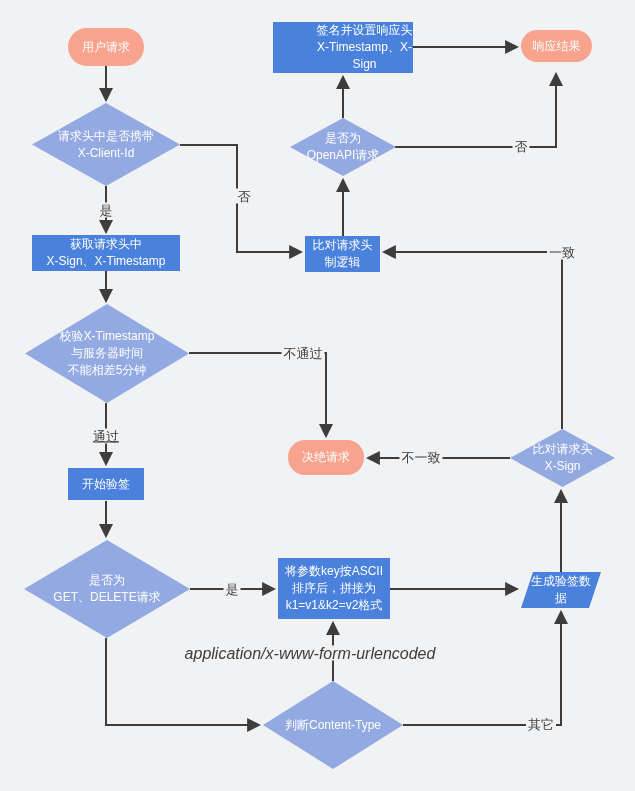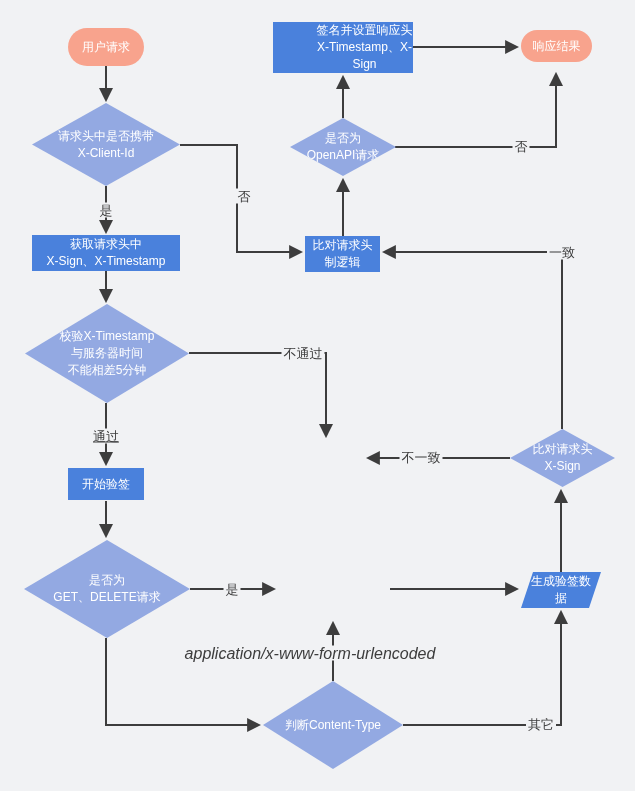--- a/index.html
+++ b/index.html
@@ -96,27 +96,31 @@
 
   <div class="node process" style="left:305px;top:236px;width:75px;height:36px;">比对请求头
 制逻辑</div>
 
   <div class="node decision" style="left:25px;top:304px;width:164px;height:99px;">校验X-Timestamp
 与服务器时间
 不能相差5分钟</div>
 
   <div class="node process" style="left:68px;top:468px;width:76px;height:32px;">开始验签</div>
 
+  <div class="node terminator" style="left:288px;top:440px;width:76px;height:35px;border-radius:17px;">决绝请求</div>
 
   <div class="node decision" style="left:510px;top:429px;width:105px;height:58px;">比对请求头
 X-Sign</div>
 
   <div class="node decision" style="left:24px;top:540px;width:166px;height:98px;">是否为
 GET、DELETE请求</div>
 
+  <div class="node process" style="left:278px;top:558px;width:112px;height:61px;">将参数key按ASCII
+排序后，拼接为
+k1=v1&amp;k2=v2格式</div>
 
   <div class="node parallelogram" style="left:521px;top:572px;width:80px;height:36px;">生成验签数
 据</div>
 
   <div class="node decision" style="left:263px;top:681px;width:140px;height:88px;">判断Content-Type</div>
 
   <div class="edge-label" style="left:106px;top:210px;">是</div>
   <div class="edge-label" style="left:244px;top:196px;">否</div>
   <div class="edge-label" style="left:106px;top:436px;text-decoration:underline;">通过</div>
   <div class="edge-label" style="left:303px;top:353px;">不通过</div>

